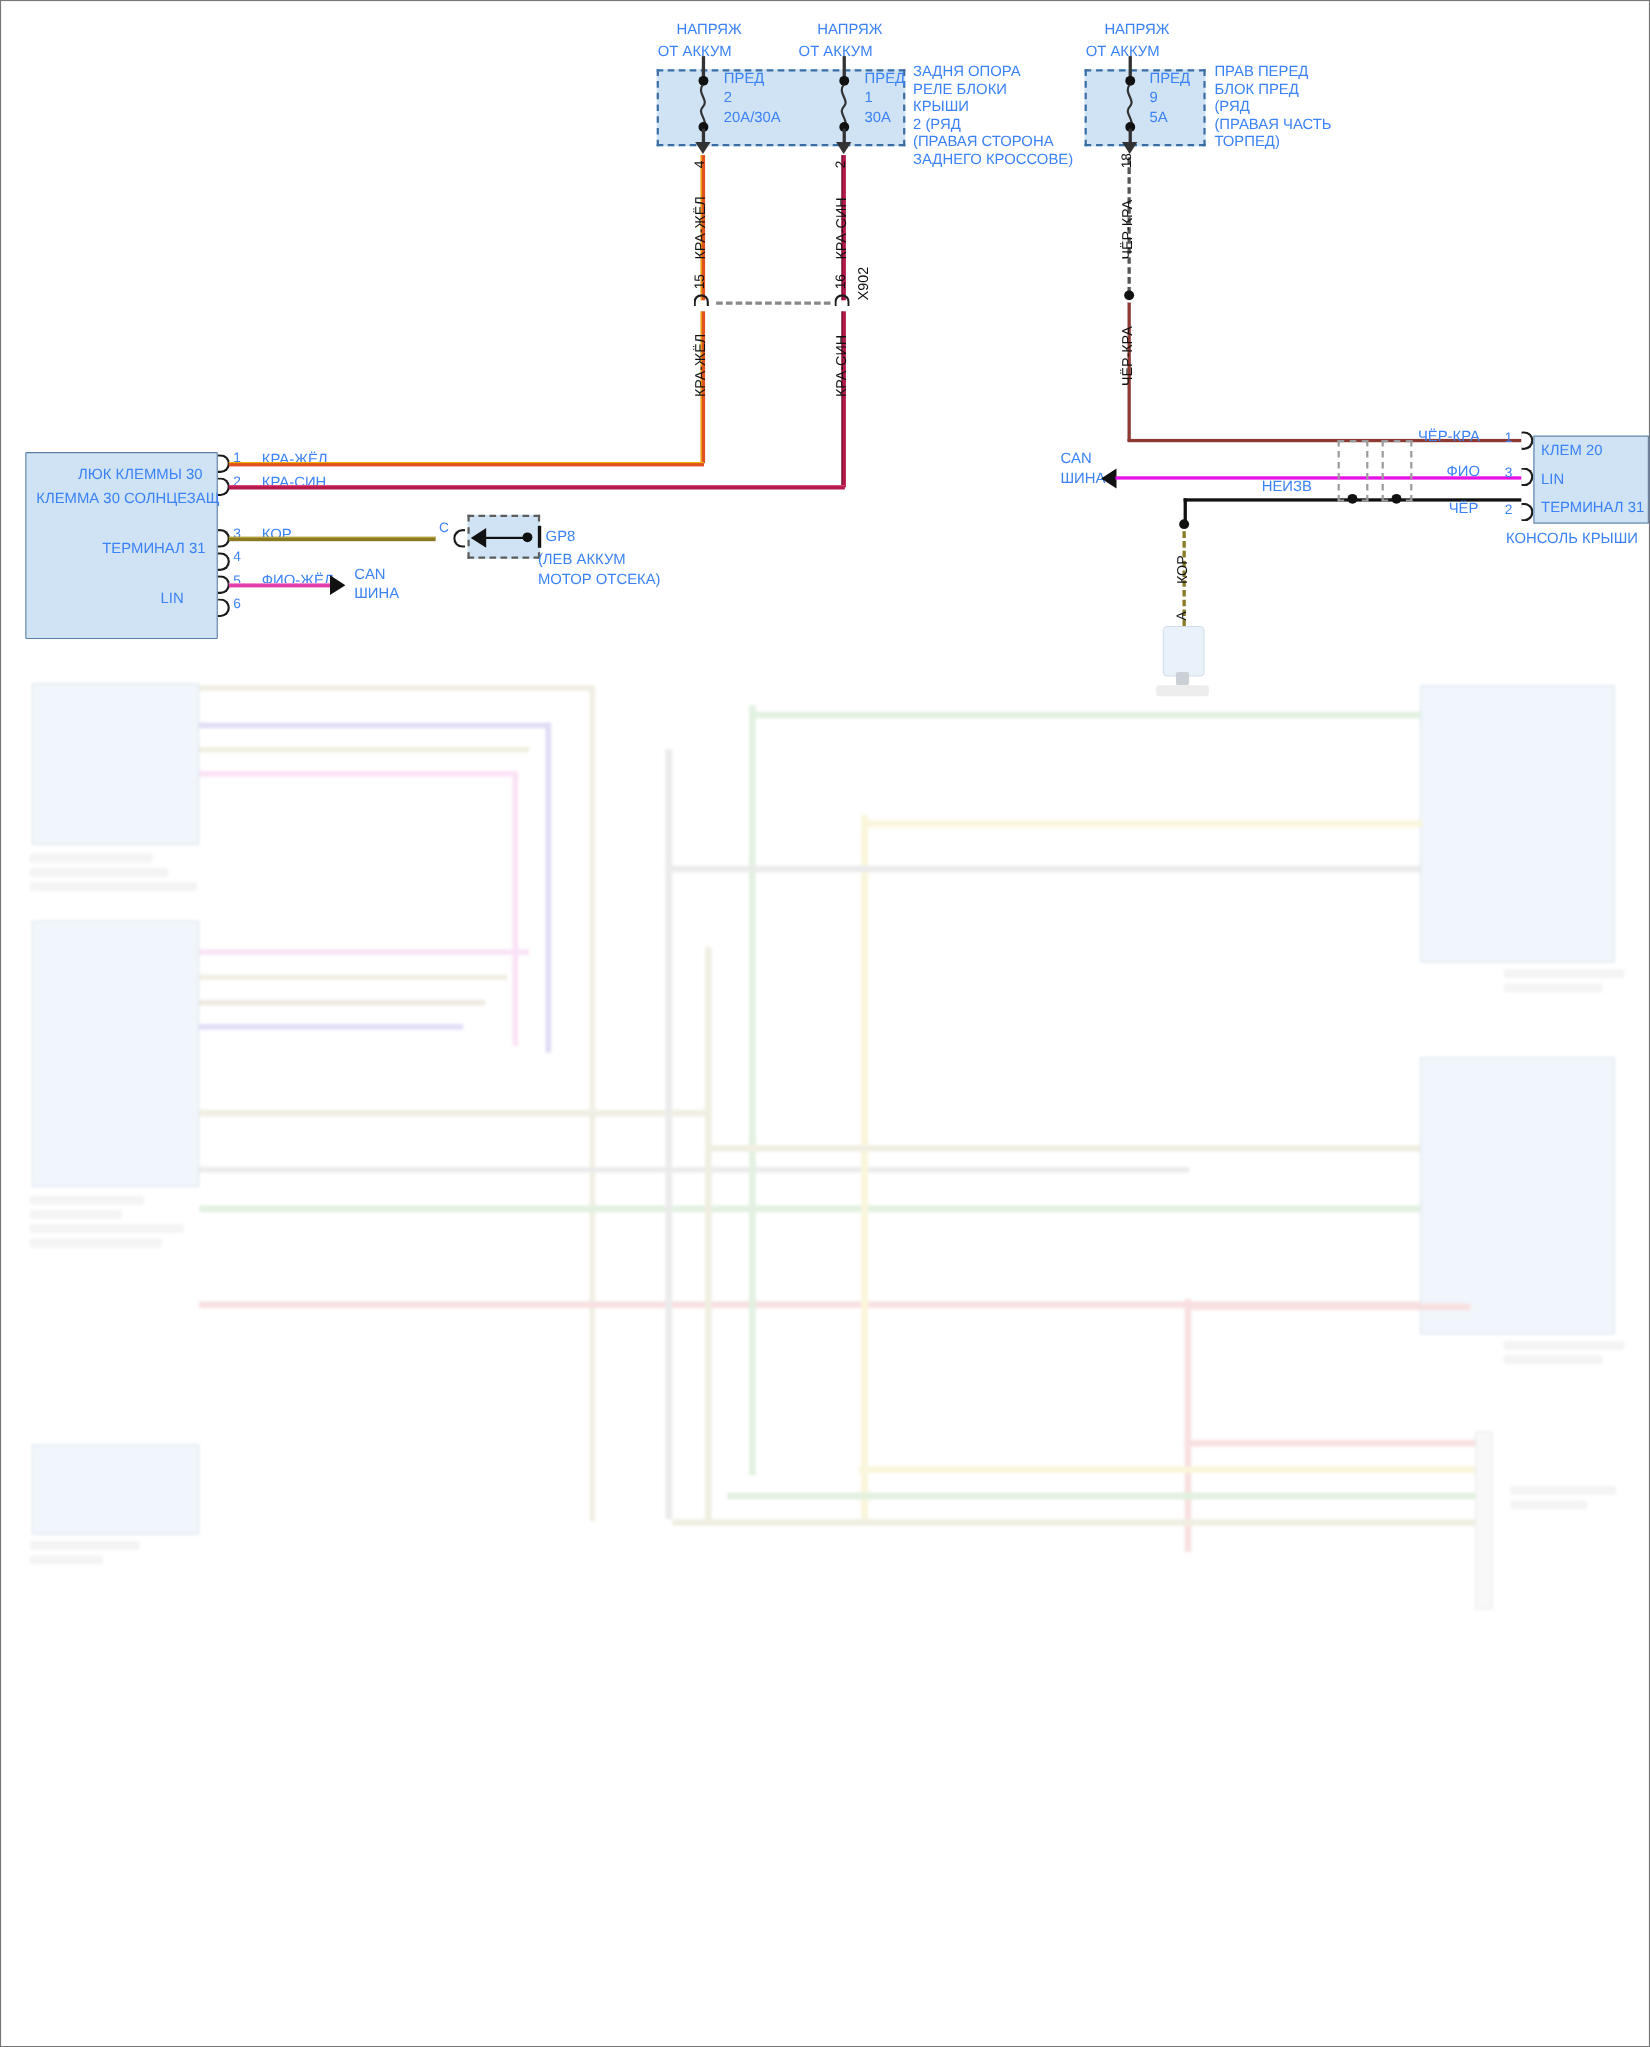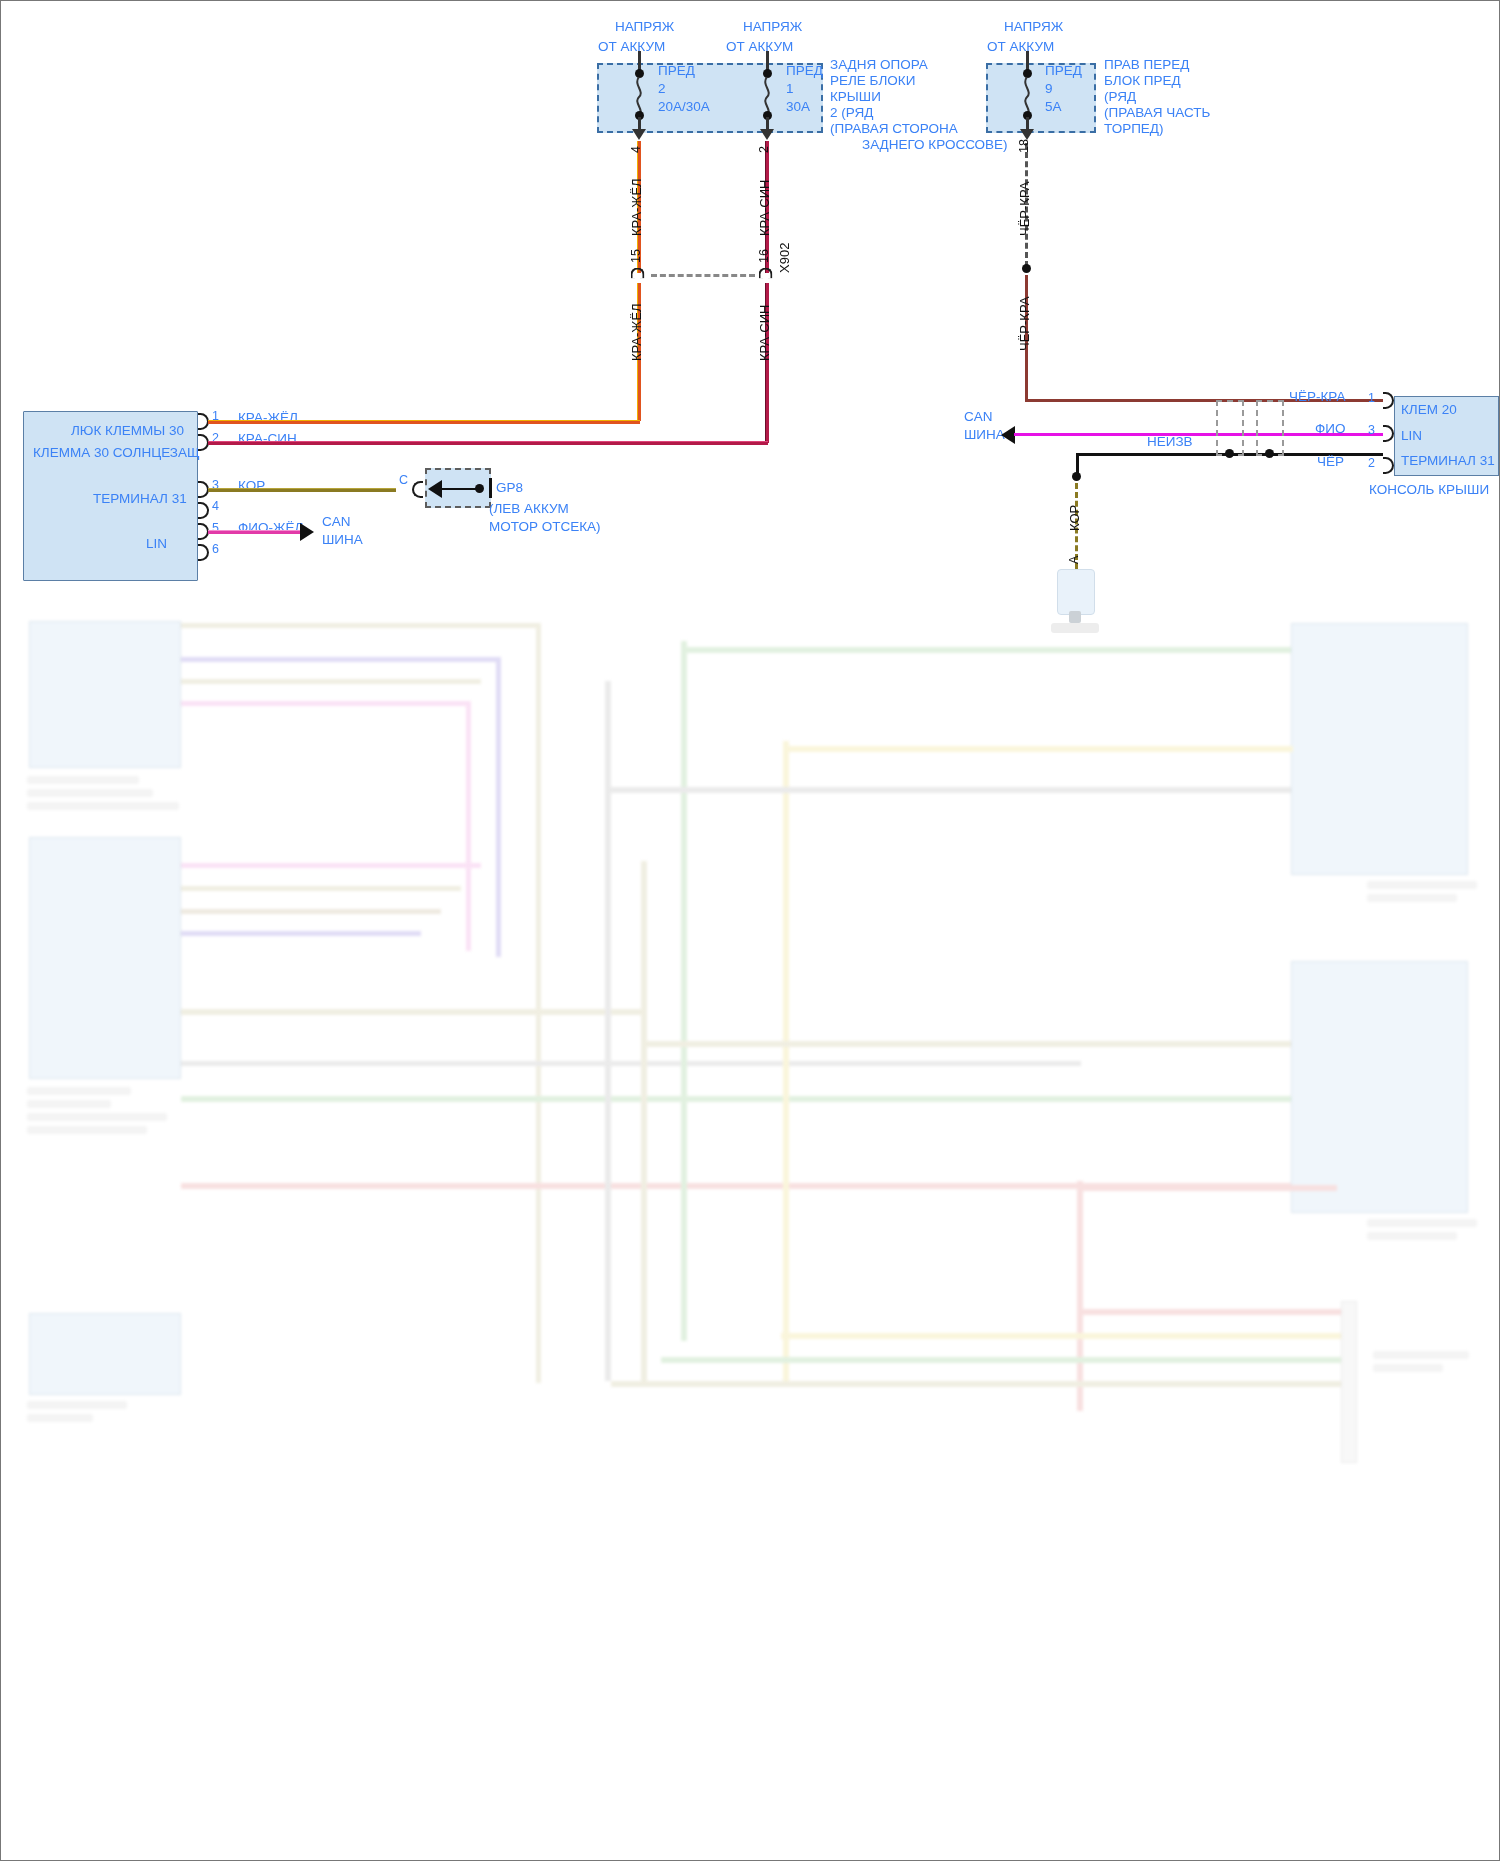--- a/index.html
+++ b/index.html
@@ -146,21 +146,21 @@
   <div class="arrowdown" style="left:759px;top:128px;"></div>
   <div class="txt" style="left:785px;top:62px;">ПРЕД</div>
   <div class="txt" style="left:785px;top:80px;">1</div>
   <div class="txt" style="left:785px;top:98px;">30А</div>
 
   <div class="txt" style="left:829px;top:56px;">ЗАДНЯ ОПОРА</div>
   <div class="txt" style="left:829px;top:72px;">РЕЛЕ БЛОКИ</div>
   <div class="txt" style="left:829px;top:88px;">КРЫШИ</div>
   <div class="txt" style="left:829px;top:104px;">2 (РЯД</div>
   <div class="txt" style="left:829px;top:120px;">(ПРАВАЯ СТОРОНА</div>
-  <div class="txt" style="left:861px;top:136px;">ЗАДНЕГО КРОССОВЕ)</div>
+  <div class="txt" style="left:829px;top:136px;">ЗАДНЕГО КРОССОВЕ)</div>
 
   <div class="dashbox" style="left:985px;top:62px;width:110px;height:70px;"></div>
   <div class="vline" style="left:1025px;top:50px;height:22px;background:#333;"></div>
   <div class="dot" style="left:1022px;top:68px;"></div>
   <svg class="fuse" style="left:1019px;top:76px;" viewBox="0 0 14 40">
     <path d="M7 0 C 1 8, 13 14, 7 20 C 1 26, 13 32, 7 40" stroke="#333" stroke-width="2" fill="none"></path>
   </svg>
   <div class="dot" style="left:1022px;top:110px;"></div>
   <div class="vline" style="left:1025px;top:116px;height:18px;background:#333;"></div>
   <div class="arrowdown" style="left:1019px;top:128px;"></div>

